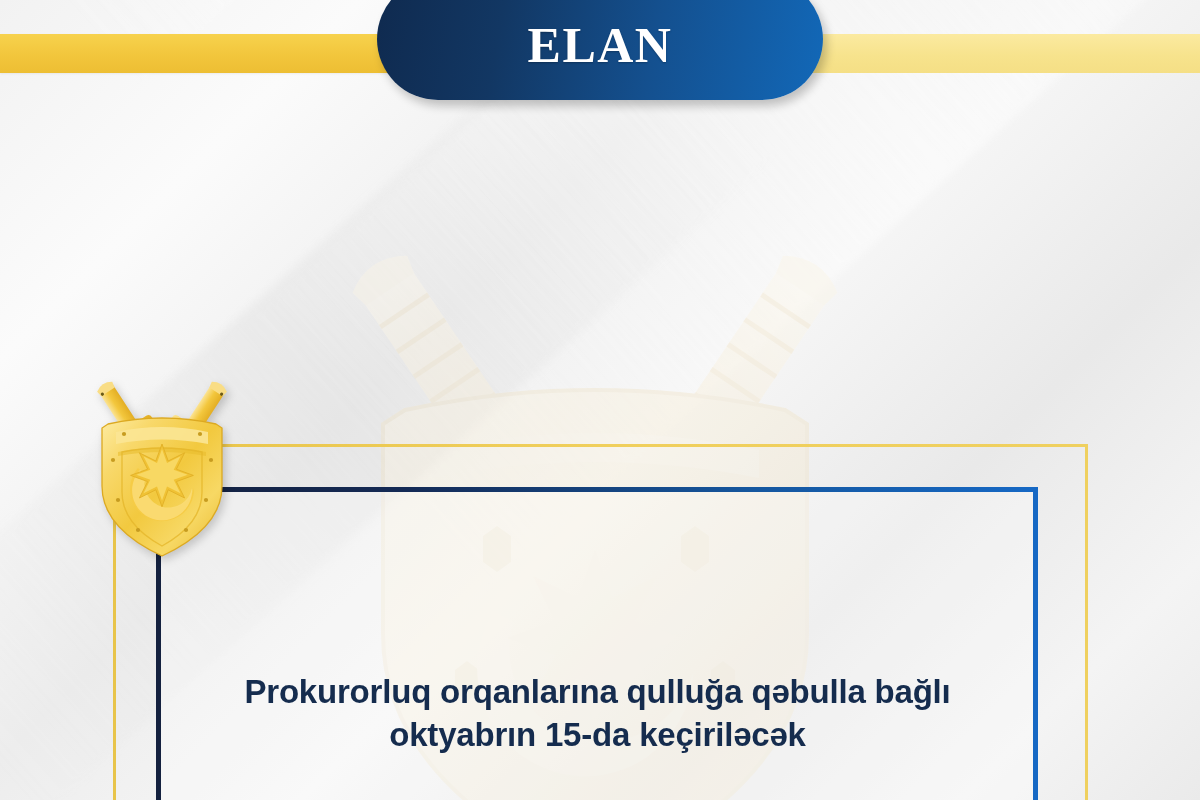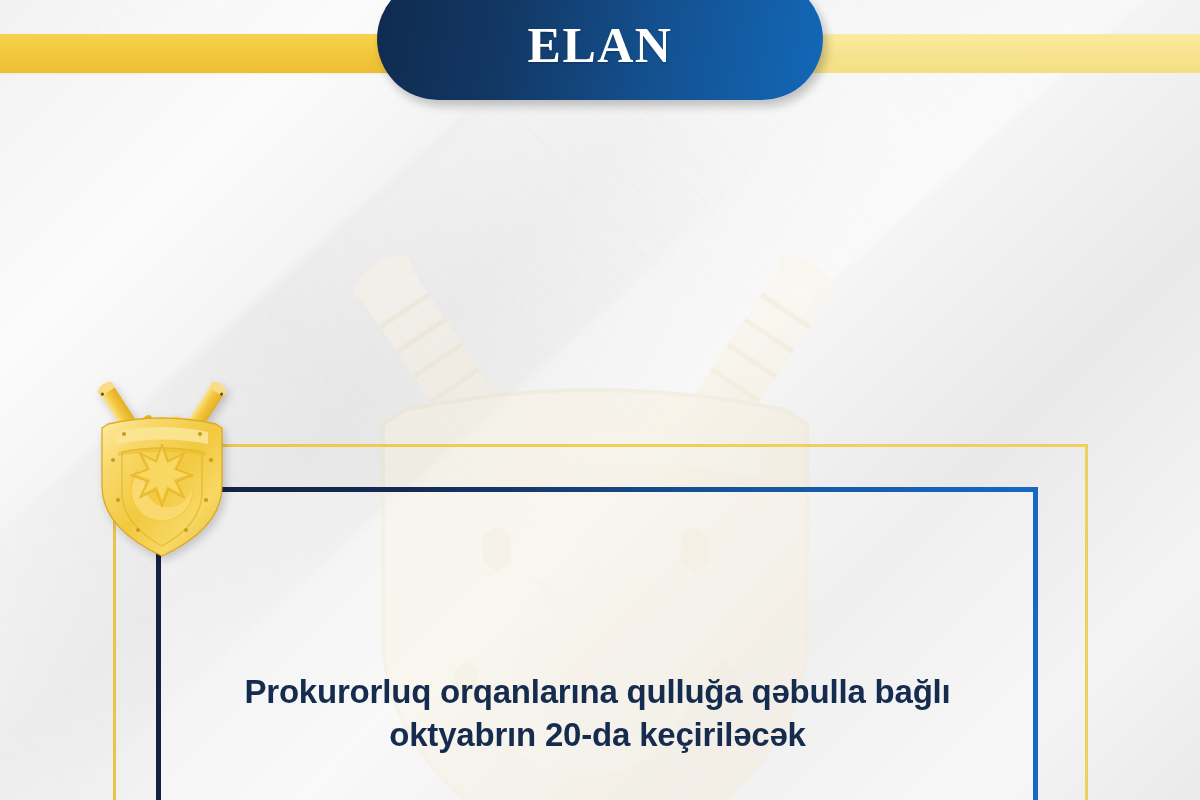--- a/index.html
+++ b/index.html
@@ -225,16 +225,16 @@
 
     <path d="M60 108 a32 32 0 1 0 56 20 a26 26 0 1 1 -50 -14 z" fill="#f6cc46"></path>
     <path d="M62 110 a30 30 0 1 0 52 18 a24 24 0 1 1 -46 -13 z" fill="#fbdd7b" opacity=".8"></path>
 
     <path d="M84 84 l6.2 17 l16.4 -8.2 l-8.2 16.4 l17 6.2 l-17 6.2 l8.2 16.4 l-16.4 -8.2 l-6.2 17 l-6.2 -17 l-16.4 8.2 l8.2 -16.4 l-17 -6.2 l17 -6.2 l-8.2 -16.4 l16.4 8.2 z" fill="#f0c235" stroke="#e0ad23" stroke-width=".8"></path>
     <path d="M84 89 l5 14 l13.5 -6.8 l-6.8 13.5 l14 5 l-14 5 l6.8 13.5 l-13.5 -6.8 l-5 14 l-5 -14 l-13.5 6.8 l6.8 -13.5 l-14 -5 l14 -5 l-6.8 -13.5 l13.5 6.8 z" fill="#f8d863"></path>
   </svg>
 
   <div class="headline">
     <span class="ln">Prokurorluq orqanlarına qulluğa qəbulla bağlı</span>
-    <span class="ln">oktyabrın 20-da keçiriləcək</span>
+    <span class="ln">oktyabrın 15-da keçiriləcək</span>
   </div>
 
 </div>
 
 </body></html>

